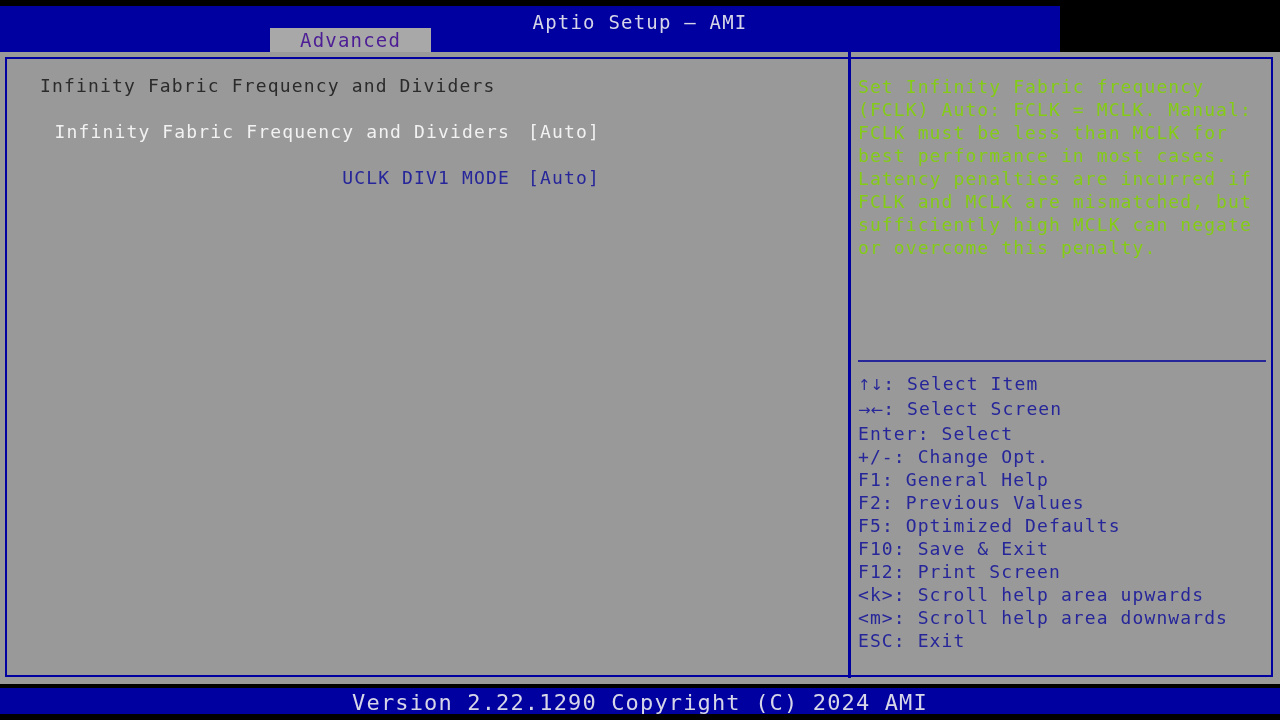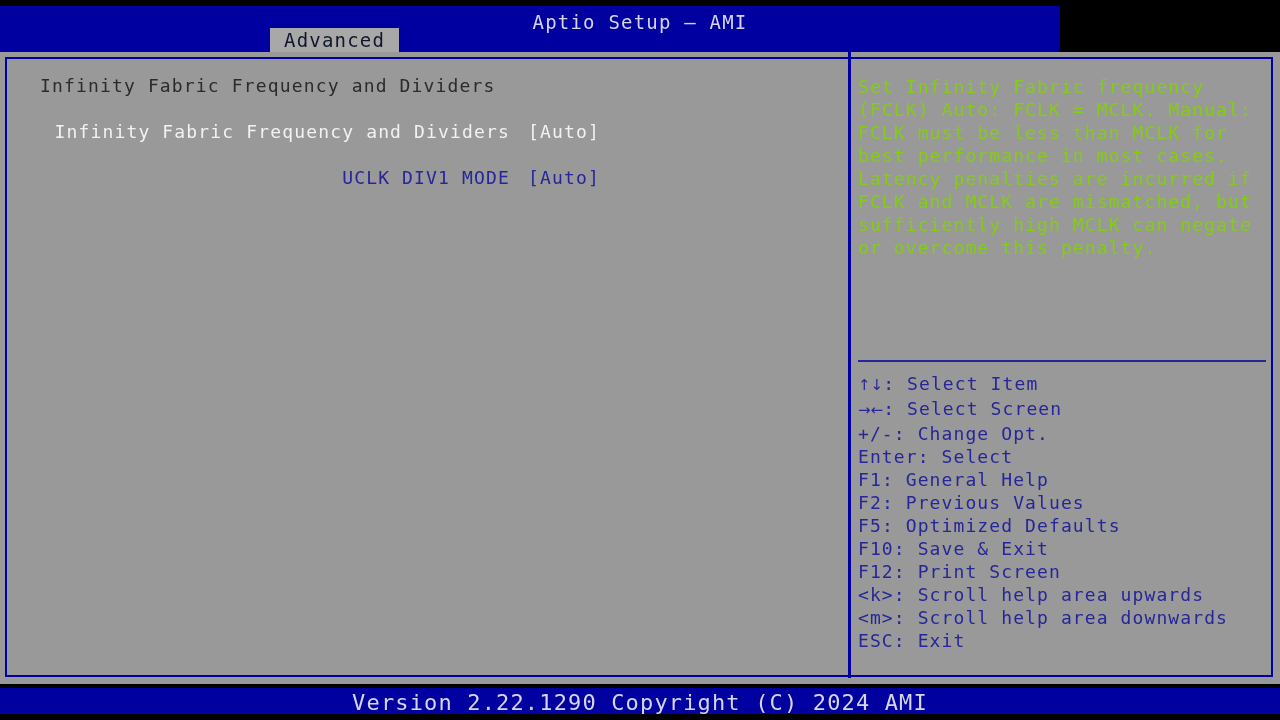--- a/index.html
+++ b/index.html
@@ -48,23 +48,23 @@
     top: 28px;
     width: 1280px;
     height: 24px;
   }
   .tab-active {
     position: absolute;
     left: 270px;
     top: 0px;
     height: 24px;
     line-height: 24px;
-    padding: 0 14px;
+    padding: 0 30px;
     background: #a8a8a8;
-    color: #0f172a;
+    color: #4c1d95;
     font-size: 19px;
     letter-spacing: 1.2px;
     white-space: pre;
   }
 
   
   .body-area {
     position: absolute;
     left: 0;
     top: 52px;
@@ -241,22 +241,22 @@
       <div class="opt-value c-blue">[Auto]</div>
     </div>
   </div>
 
   <div class="helppanel">
     <div class="help-text">Set Infinity Fabric frequency (FCLK) Auto: FCLK = MCLK. Manual: FCLK must be less than MCLK for best performance in most cases. Latency penalties are incurred if FCLK and MCLK are mismatched, but sufficiently high MCLK can negate or overcome this penalty.</div>
     <div class="help-sep"></div>
     <div class="keylist" id="keylist">
         <div class="key-line"><span class="key-glyph">↑↓</span><span>: </span><span>Select Item</span></div>
         <div class="key-line"><span class="key-glyph">→←</span><span>: </span><span>Select Screen</span></div>
+        <div class="key-line"><span>Enter</span><span>: </span><span>Select</span></div>
         <div class="key-line"><span>+/-</span><span>: </span><span>Change Opt.</span></div>
-        <div class="key-line"><span>Enter</span><span>: </span><span>Select</span></div>
         <div class="key-line"><span>F1</span><span>: </span><span>General Help</span></div>
         <div class="key-line"><span>F2</span><span>: </span><span>Previous Values</span></div>
         <div class="key-line"><span>F5</span><span>: </span><span>Optimized Defaults</span></div>
         <div class="key-line"><span>F10</span><span>: </span><span>Save &amp; Exit</span></div>
         <div class="key-line"><span>F12</span><span>: </span><span>Print Screen</span></div>
         <div class="key-line"><span>&lt;k&gt;</span><span>: </span><span>Scroll help area upwards</span></div>
         <div class="key-line"><span>&lt;m&gt;</span><span>: </span><span>Scroll help area downwards</span></div>
         <div class="key-line"><span>ESC</span><span>: </span><span>Exit</span></div>
       </div>
   </div>

